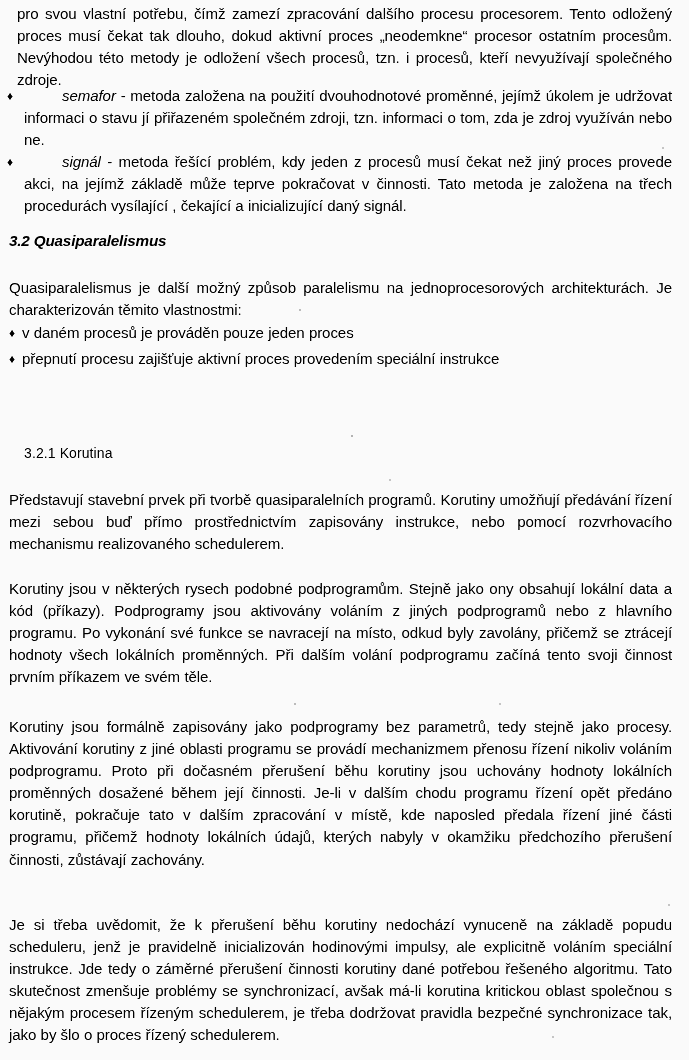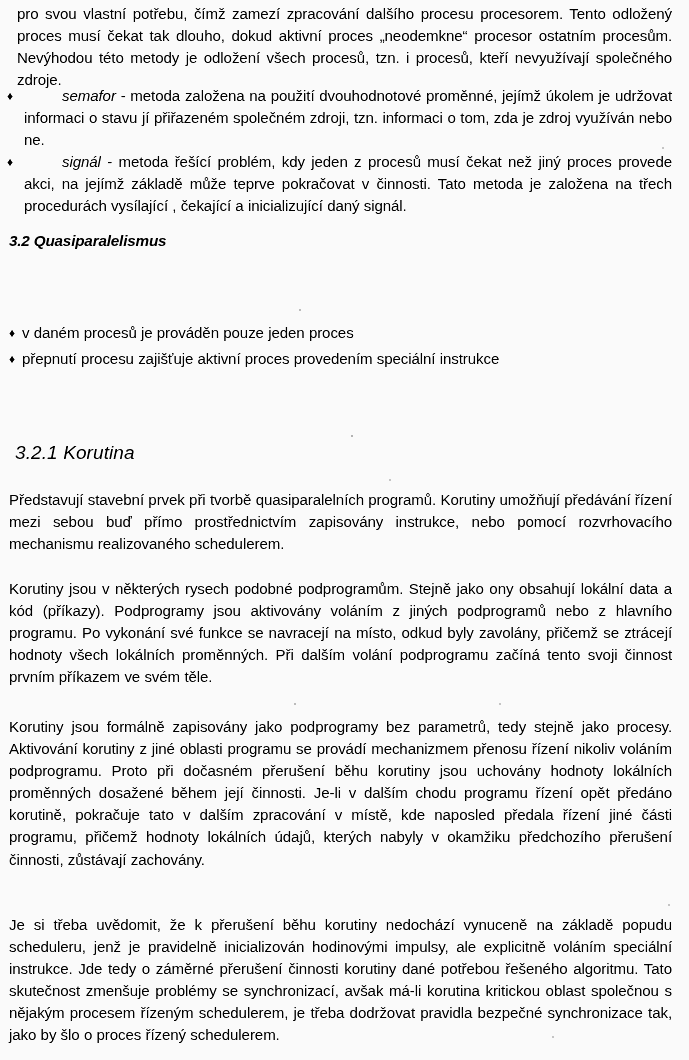--- a/index.html
+++ b/index.html
@@ -92,24 +92,23 @@
 
   #para-quasi { position: absolute; left: 9px; top: 277px; width: 663px; }
 
   #list-quasi { position: absolute; left: 9px; top: 322px; width: 665px; }
   #list-quasi .bullet-item { padding-left: 13px; }
 
   #para-schopnost { position: absolute; left: 9px; top: 388px; width: 663px; }
 
   #heading-321 {
     position: absolute;
-    left: 15px;
+    left: 24px;
     top: 443px;
-    font-size: 19px;
-    font-style: italic;
+    font-size: 14px;
     line-height: 20px;
     letter-spacing: 0.1px;
   }
 
   #para-predstavuji { position: absolute; left: 9px; top: 489px; width: 663px; }
   #para-podobne    { position: absolute; left: 9px; top: 578px; width: 663px; }
   #para-formalne   { position: absolute; left: 9px; top: 716px; width: 663px; }
   #para-jesi       { position: absolute; left: 9px; top: 914px; width: 663px; }
 
   
@@ -130,20 +129,21 @@
       <span class="bullet-text"><em class="it">semafor</em><span> - metoda založena na použití dvouhodnotové proměnné, jejímž úkolem je udržovat informaci o stavu jí přiřazeném společném zdroji, tzn. informaci o tom, zda je zdroj využíván nebo ne.</span></span>
     </li>
     <li class="bullet-item para">
       <span class="bullet-glyph">♦</span>
       <span class="bullet-text"><em class="it">signál</em><span> - metoda řešící problém, kdy jeden z procesů musí čekat než jiný proces provede akci, na jejímž základě může teprve pokračovat v činnosti. Tato metoda je založena na třech procedurách vysílající , čekající a inicializující daný signál.</span></span>
     </li>
   </ul>
 
   <h2 id="heading-32" style="margin:0;font-style:italic;">3.2 Quasiparalelismus</h2>
 
+  <div id="para-quasi" class="para">Quasiparalelismus je další možný způsob paralelismu na jednoprocesorových architekturách. Je charakterizován těmito vlastnostmi:</div>
 
   <ul id="list-quasi" class="bullet-list">
     <li class="bullet-item para">
       <span class="bullet-glyph">♦</span>
       <span class="bullet-text">v daném procesů je prováděn pouze jeden proces</span>
     </li>
     <li class="bullet-item para" style="margin-top:4px;">
       <span class="bullet-glyph">♦</span>
       <span class="bullet-text">přepnutí procesu zajišťuje aktivní proces provedením speciální instrukce</span>
     </li>

